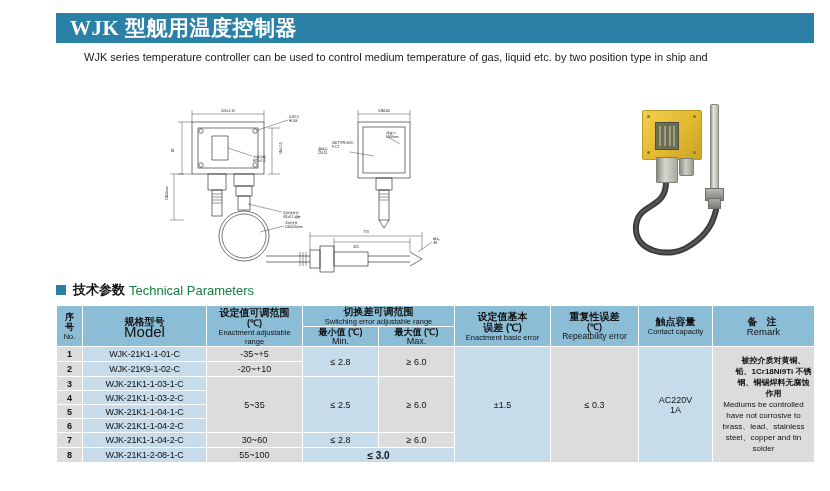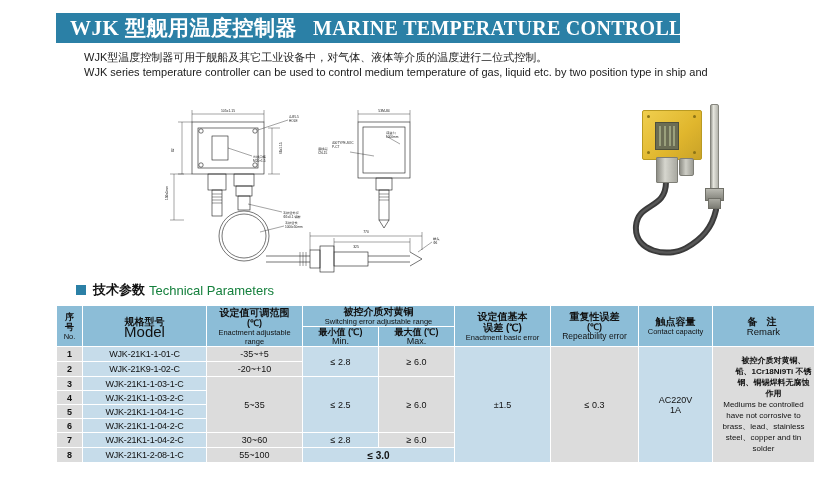--- a/index.html
+++ b/index.html
@@ -1,19 +1,19 @@
 <!DOCTYPE html>
 <html><head>
 <meta charset="utf-8">
 <style>
   html,body{margin:0;padding:0;}
   body{width:830px;height:491px;background:#ffffff;font-family:"Liberation Sans",sans-serif;overflow:hidden;position:relative;}
 
   
-  .banner{position:absolute;left:56px;top:13px;width:624px;height:30px;background:#2b80a6;
+  .banner{position:absolute;left:56px;top:13px;width:758px;height:30px;background:#2b80a6;
           display:flex;align-items:center;padding-left:14px;box-sizing:border-box;}
   .banner .cn{font-family:"Liberation Serif",serif;color:#ffffff;font-size:21px;font-weight:bold;letter-spacing:.5px;white-space:nowrap;}
   .banner .en{font-family:"Liberation Serif",serif;color:#ffffff;font-size:20px;font-weight:bold;margin-left:16px;letter-spacing:.3px;white-space:nowrap;}
 
   
   .desc{position:absolute;left:56px;top:50px;width:764px;color:#1a1a1a;}
   .desc p{margin:0;font-size:11px;line-height:15px;}
   .desc .l1{text-indent:28px;}
   .desc .l2{text-indent:28px;}
   .desc .l3{text-indent:0;}
@@ -38,21 +38,21 @@
   .ph-probe{position:absolute;left:94px;top:2px;width:7px;height:86px;
             background:linear-gradient(90deg,#9b9b93,#e6e6de 35%,#b5b5ad);border:1px solid #86867e;border-radius:2px;}
   .ph-nut{position:absolute;left:89px;top:86px;width:17px;height:11px;
           background:linear-gradient(180deg,#b9b9b1,#82827a);border:1px solid #6f6f67;}
   .ph-nut2{position:absolute;left:92px;top:96px;width:11px;height:9px;
            background:linear-gradient(180deg,#aaaaa2,#7c7c74);border:1px solid #6f6f67;}
 
   .cable{position:absolute;left:0;top:0;width:150px;height:172px;}
 
   
-  .section-head{position:absolute;left:56px;top:281px;display:flex;align-items:center;margin-left:20px;}
+  .section-head{position:absolute;left:56px;top:281px;display:flex;align-items:center;}
   .sq{width:10px;height:10px;background:#2b80a6;margin-right:7px;}
   .section-head .cn{font-size:13px;font-weight:bold;color:#111;}
   .section-head .en{font-size:13px;color:#15803d;margin-left:4px;}
 
   
   table.params{position:absolute;left:56px;top:305px;width:758px;border-collapse:collapse;
                table-layout:fixed;font-size:9px;color:#111;}
   table.params td,table.params th{border:1px solid #ffffff;text-align:center;vertical-align:middle;padding:0 2px;}
   .hdr{background:#8cbdd7;font-weight:bold;}
   .cb{background:#c6dcea;}   
@@ -64,25 +64,23 @@
   .model{font-size:9px;letter-spacing:-.2px;white-space:nowrap;margin-left:36px;}
   .remark{font-size:8px;line-height:11px;text-align:left;padding:3px 4px;vertical-align:top;}
   .remark .rcn{display:block;font-weight:bold;margin-left:20px;}
   .remark .ren{display:block;}
 </style>
 </head>
 <body>
 
 <div class="banner">
   <span class="cn">WJK 型舰用温度控制器</span>
-  <span class="en">MARINE TEMPERATURE CONTROLLER</span>
 </div>
 
 <div class="desc">
-  <p class="l1">WJK型温度控制器可用于舰船及其它工业设备中，对气体、液体等介质的温度进行二位式控制。</p>
   <p class="l2">WJK series temperature controller can be used to control medium temperature of gas, liquid etc. by two position type in ship and</p>
 </div>
 
 <div class="figs">
 
   <svg class="drawing" viewBox="0 0 330 175">
     <g stroke="#1a1a1a" fill="none" stroke-width="0.6">
 
       <rect x="32" y="22" width="72" height="52"></rect>
       <rect x="38" y="28" width="60" height="40"></rect>
@@ -247,21 +245,21 @@
       <th class="hdr" rowspan="2">
         <span class="hcn">规格型号</span>
         <span class="hen" style="font-size:15px">Model</span>
       </th>
       <th class="hdr" rowspan="2">
         <span class="hcn">设定值可调范围</span>
         <span class="hunit">(℃)</span>
         <span class="hen">Enactment adjustable range</span>
       </th>
       <th class="hdr" colspan="2">
-        <span class="hcn">被控介质对黄铜</span>
+        <span class="hcn">切换差可调范围</span>
         <span class="hen">Switching error adjustable range</span>
       </th>
       <th class="hdr" rowspan="2">
         <span class="hcn">设定值基本</span>
         <span class="hcn">误差 (℃)</span>
         <span class="hen">Enactment basic error</span>
       </th>
       <th class="hdr" rowspan="2">
         <span class="hcn">重复性误差</span>
         <span class="hunit">(℃)</span>

